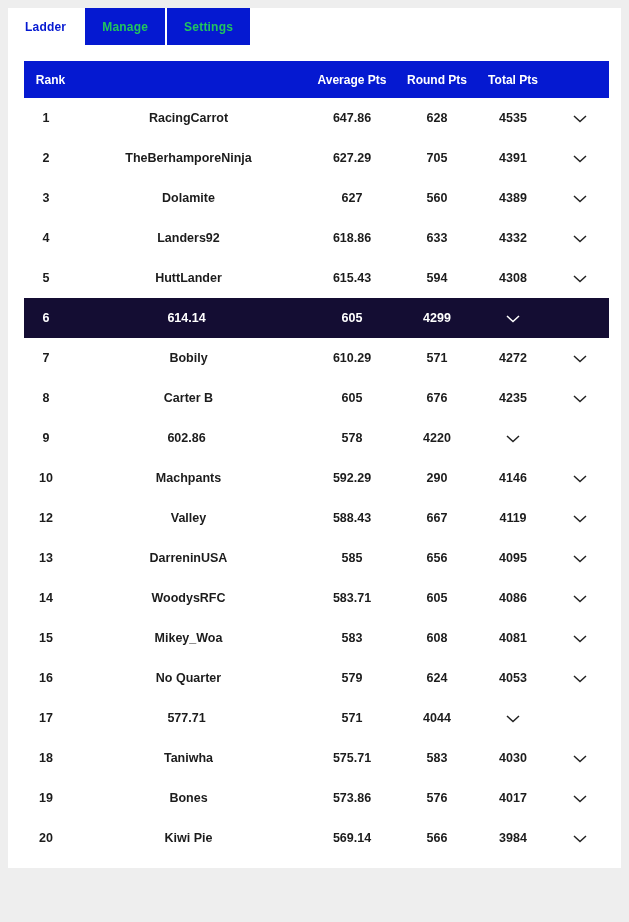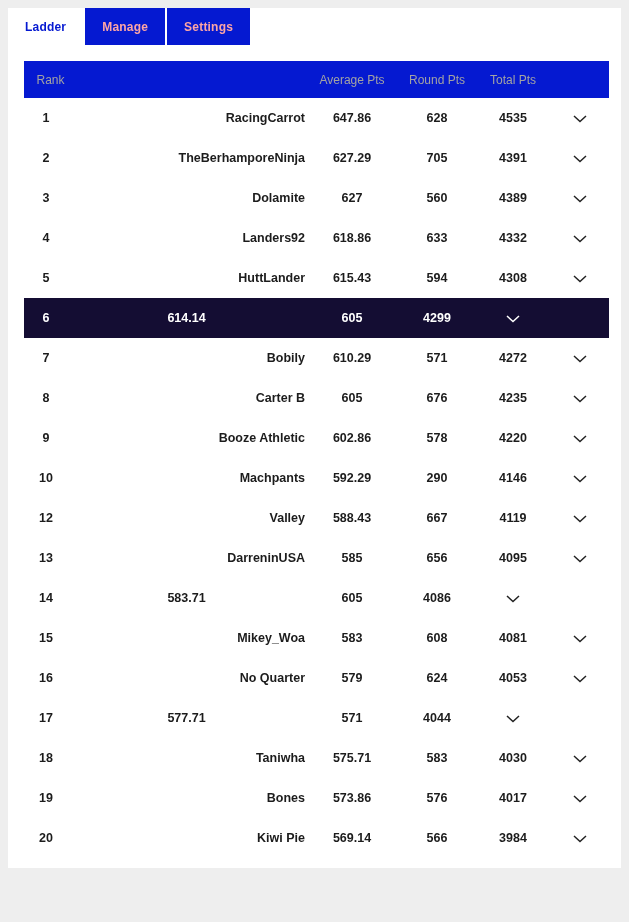--- a/index.html
+++ b/index.html
@@ -15,59 +15,59 @@
     padding-bottom: 10px;
   }
   
   .tabs { display: flex; }
   .tab {
     height: 37px;
     min-width: 74px;
     padding: 0 17px;
     display: flex; align-items: center; justify-content: center;
     background: var(--blue);
-    color: #fca5a5;
+    color: #22c55e;
     font-size: 12px; font-weight: bold;
     margin-right: 2px;
     cursor: pointer;
     letter-spacing: .2px;
   }
   .tab.active {
     background: #ffffff;
     color: var(--blue);
     text-align: center;
   }
   
   .thead {
     margin: 16px 12px 0 16px;
     height: 37px;
     background: var(--blue);
-    color: #a3a3a3;
+    color: #ffffff;
     display: grid;
     grid-template-columns: 44px 1fr 94px 76px 76px 58px;
     align-items: center;
-    font-size: 12px; font-weight: normal;
+    font-size: 12px; font-weight: bold;
   }
   .thead .rank { text-align: left; padding-left: 9px; }
   .row {
     margin: 0 12px 0 16px;
     height: 40px;
     display: grid;
     grid-template-columns: 44px 1fr 94px 76px 76px 58px;
     align-items: center;
     font-size: 12.5px; font-weight: bold;
     color: #1c1c1c;
     cursor: pointer;
   }
   .row.highlighted {
     background: #140d33;
     color: #ffffff;
   }
   .cell.rank  { text-align: center; }
-  .cell.name  { text-align: right; padding-left: 4px; }
+  .cell.name  { text-align: center; padding-left: 4px; }
   .cell.num   { text-align: center; }
   .cell.chev  { text-align: center; color: #222222; }
   .row.highlighted .cell.chev { color: #ffffff; }
   .cell.chev svg { vertical-align: middle; }
 </style>
 </head>
 <body style="background: rgb(238, 238, 238);">
 
 <div class="card">
 
@@ -177,21 +177,20 @@
     <div class="cell num round">676</div>
     <div class="cell num total">4235</div>
     <div class="cell chev">
       <svg width="14" height="8" viewBox="0 0 14 8" aria-hidden="true">
         <path d="M1 1 L7 6.5 L13 1" fill="none" stroke="currentColor" stroke-width="1.5"></path>
       </svg>
     </div>
   </div>
       <div class="row">
     <div class="cell rank">9</div>
-    <div class="cell name">Booze Athletic</div>
     <div class="cell num avg">602.86</div>
     <div class="cell num round">578</div>
     <div class="cell num total">4220</div>
     <div class="cell chev">
       <svg width="14" height="8" viewBox="0 0 14 8" aria-hidden="true">
         <path d="M1 1 L7 6.5 L13 1" fill="none" stroke="currentColor" stroke-width="1.5"></path>
       </svg>
     </div>
   </div>
       <div class="row">
@@ -225,20 +224,21 @@
     <div class="cell num round">656</div>
     <div class="cell num total">4095</div>
     <div class="cell chev">
       <svg width="14" height="8" viewBox="0 0 14 8" aria-hidden="true">
         <path d="M1 1 L7 6.5 L13 1" fill="none" stroke="currentColor" stroke-width="1.5"></path>
       </svg>
     </div>
   </div>
       <div class="row">
     <div class="cell rank">14</div>
+    <div class="cell name">WoodysRFC</div>
     <div class="cell num avg">583.71</div>
     <div class="cell num round">605</div>
     <div class="cell num total">4086</div>
     <div class="cell chev">
       <svg width="14" height="8" viewBox="0 0 14 8" aria-hidden="true">
         <path d="M1 1 L7 6.5 L13 1" fill="none" stroke="currentColor" stroke-width="1.5"></path>
       </svg>
     </div>
   </div>
       <div class="row">

